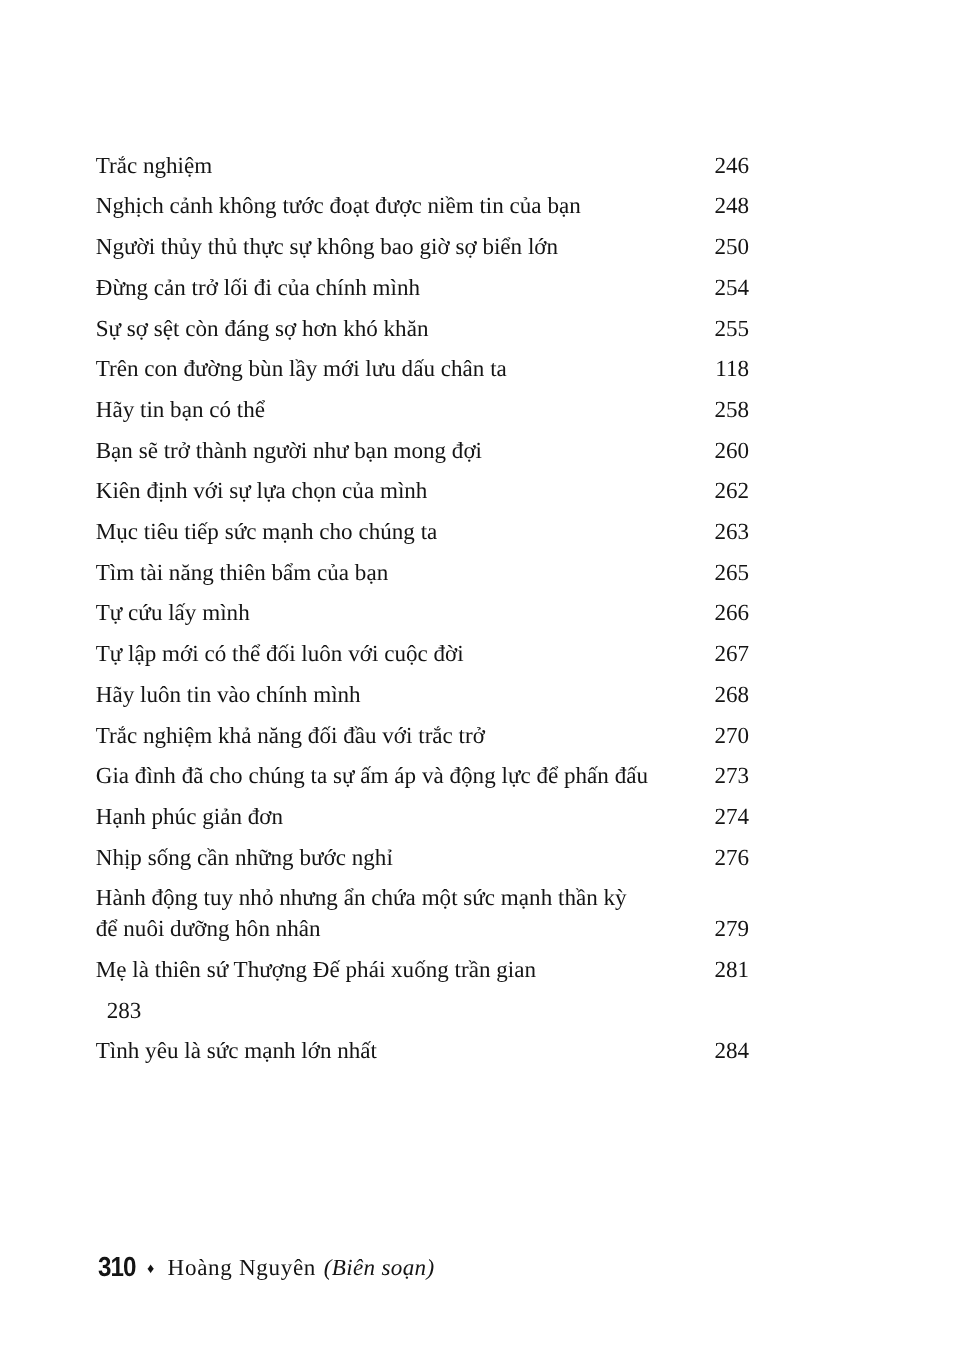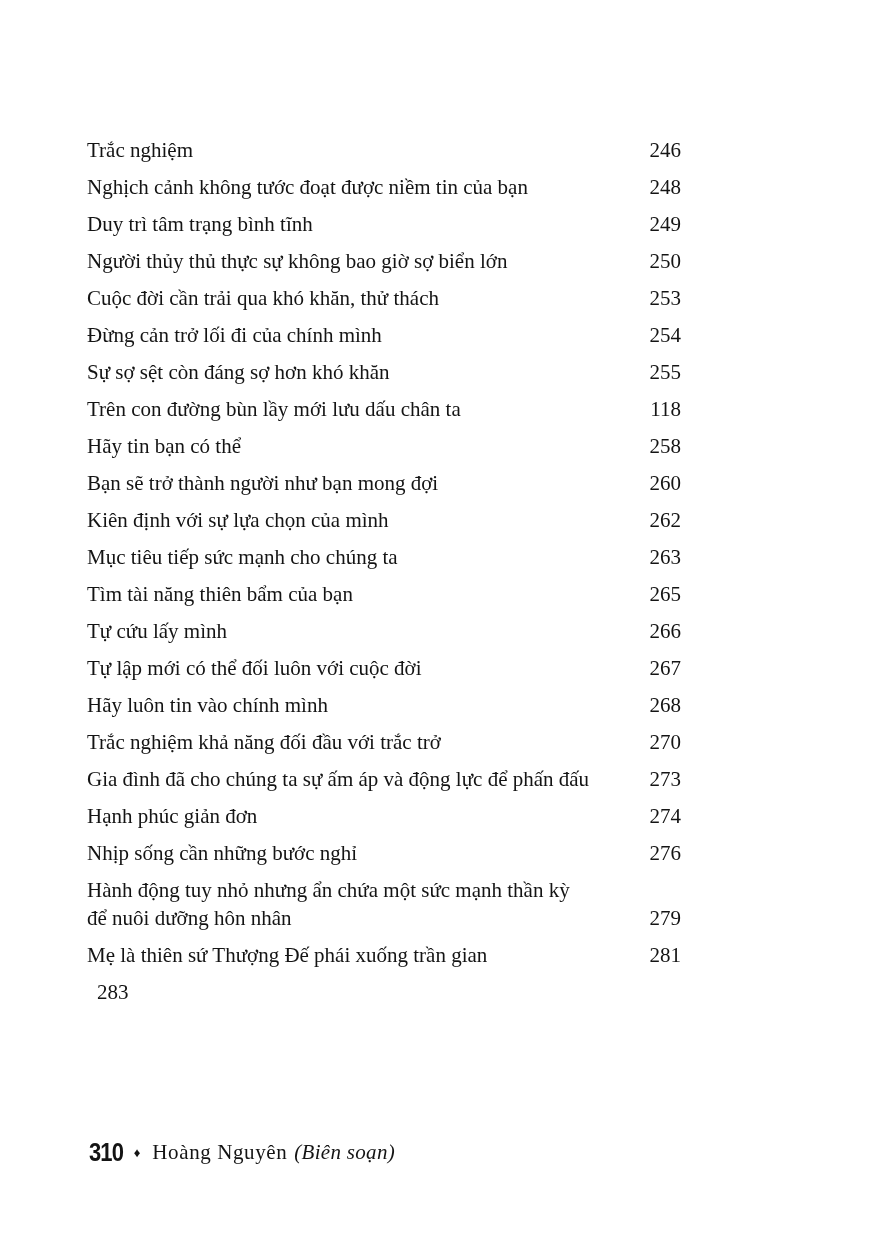--- a/index.html
+++ b/index.html
@@ -84,34 +84,26 @@
       <div class="toc-row">
         <span class="toc-title">Trắc nghiệm</span>
         <span class="toc-page">246</span>
       </div>
 
       <div class="toc-row">
         <span class="toc-title">Nghịch cảnh không tước đoạt được niềm tin của bạn</span>
         <span class="toc-page">248</span>
       </div>
 
-      <div class="toc-row">
-        <span class="toc-title">Duy trì tâm trạng bình tĩnh</span>
-        <span class="toc-page">249</span>
-      </div>
 
       <div class="toc-row">
         <span class="toc-title">Người thủy thủ thực sự không bao giờ sợ biển lớn</span>
         <span class="toc-page">250</span>
       </div>
 
-      <div class="toc-row">
-        <span class="toc-title">Cuộc đời cần trải qua khó khăn, thử thách</span>
-        <span class="toc-page">253</span>
-      </div>
 
       <div class="toc-row">
         <span class="toc-title">Đừng cản trở lối đi của chính mình</span>
         <span class="toc-page">254</span>
       </div>
 
       <div class="toc-row">
         <span class="toc-title">Sự sợ sệt còn đáng sợ hơn khó khăn</span>
         <span class="toc-page">255</span>
       </div>
@@ -190,20 +182,24 @@
 
       <div class="toc-row">
         <span class="toc-title">Mẹ là thiên sứ Thượng Đế phái xuống trần gian</span>
         <span class="toc-page">281</span>
       </div>
 
       <div class="toc-row">
         <span class="toc-page">283</span>
       </div>
 
+      <div class="toc-row">
+        <span class="toc-title">Tình yêu là sức mạnh lớn nhất</span>
+        <span class="toc-page">284</span>
+      </div>
     </div>
 
   <div class="footer">
     <span class="footer-pagenum">310</span>
     <span class="footer-sep">♦</span>
     <span class="footer-author">Hoàng Nguyên</span>
     <span class="footer-note">(Biên soạn)</span>
   </div>
 
 </div>

